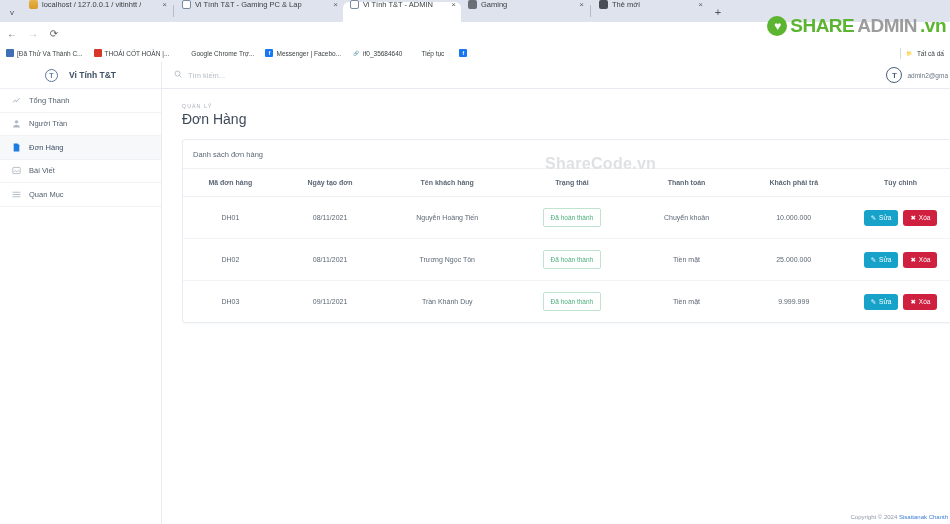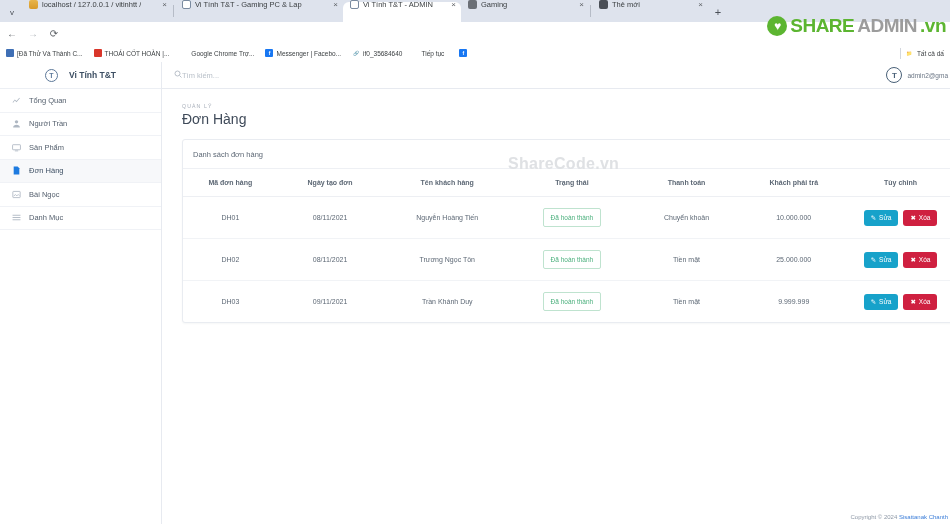--- a/index.html
+++ b/index.html
@@ -103,21 +103,21 @@
   .nav-icon { width: 9px; flex: 0 0 9px; display: flex; align-items: center; justify-content: center; color: #aeb7c2; }
   .nav-item.active .nav-icon { color: #1e7be0; }
 
   
   .content { flex: 1; display: flex; flex-direction: column; background: #ffffff; position: relative; }
 
   .topbar {
     height: 27px; background: #ffffff; border-bottom: 1px solid #e7eaf0;
     display: flex; align-items: center; padding: 0 8px 0 12px; position: relative;
   }
-  .search-wrap { display: flex; align-items: center; gap: 0; }
+  .search-wrap { display: flex; align-items: center; gap: 6px; }
   .search-ico { color: #b9c0c9; font-size: 8px; }
   .search-input { border: none; outline: none; font-size: 7.5px; color: #5a6573; width: 170px;
     font-family: "Liberation Sans", sans-serif; background: transparent; }
   .search-input::placeholder { color: #b9c0c9; }
   .user-box { margin-left: auto; display: flex; align-items: center; gap: 5px; }
   .user-email { font-size: 6.5px; color: #6b7685; white-space: nowrap; }
   .avatar {
     width: 16px; height: 16px; border-radius: 50%; background: #ffffff;
     border: 1.5px solid #4a6178; display: flex; align-items: center; justify-content: center;
     font-size: 8px; font-weight: bold; color: #4a6178; flex: 0 0 16px;
@@ -160,21 +160,21 @@
   }
   .btn-edit { background: #17a2ca; }
   .btn-del { background: #cf2040; }
 
   .footer {
     position: absolute; right: 8px; bottom: 4px; font-size: 6px; color: #8e98a6;
   }
   .footer a { color: #3b7dd8; text-decoration: none; }
 
   
-  .wm { position: absolute; color: #dfe1e4; font-weight: bold; pointer-events: none; }
+  .wm { position: absolute; color: #dfe1e4; font-weight: bold; pointer-events: none; margin-left: 37px; }
   .wm-top { top: 93px; left: 508px; font-size: 16px; letter-spacing: 0.3px; }
 
   .col-ma { width: 95px; }
   .col-ngay { width: 105px; }
   .col-ten { width: 130px; }
   .col-tt { width: 120px; }
   .col-tto { width: 110px; }
   .col-kpt { width: 105px; }
   .col-tc { width: 109px; }
 </style>
@@ -282,69 +282,60 @@
       <span class="brand-mark">T</span>
       <span class="brand-name">Vi Tính T&amp;T</span>
     </div>
 
     <div class="nav-item">
       <span class="nav-icon">
         <svg width="9" height="9" viewBox="0 0 16 16" fill="currentColor">
             <path d="M1 11l4-5 3 3 5-6 1 1-6 7-3-3-3 4z"></path>
           </svg>
       </span>
-      <span>Tổng Quan</span>
+      <span>Tổng Thanh</span>
     </div>
 
     <div class="nav-item">
       <span class="nav-icon">
         <svg width="9" height="9" viewBox="0 0 16 16" fill="currentColor">
             <circle cx="8" cy="5" r="3"></circle>
             <path d="M2 15c0-3.3 2.7-5 6-5s6 1.7 6 5z"></path>
           </svg>
       </span>
       <span>Người Trần</span>
     </div>
 
-    <div class="nav-item">
-      <span class="nav-icon">
-        <svg width="9" height="9" viewBox="0 0 16 16" fill="none" stroke="currentColor" stroke-width="1.5">
-            <rect x="1" y="3" width="14" height="9" rx="1"></rect>
-            <path d="M5 14h6"></path>
-          </svg>
-      </span>
-      <span>Sản Phẩm</span>
-    </div>
 
     <div class="nav-item active">
       <span class="nav-icon">
         <svg width="9" height="9" viewBox="0 0 16 16" fill="currentColor">
             <path d="M3 1h7l3 3v11H3z"></path>
           </svg>
       </span>
       <span>Đơn Hàng</span>
     </div>
 
     <div class="nav-item">
       <span class="nav-icon">
         <svg width="9" height="9" viewBox="0 0 16 16" fill="none" stroke="currentColor" stroke-width="1.5">
             <rect x="1.5" y="2.5" width="13" height="11" rx="1"></rect>
             <path d="M3 11l3-3 2.5 2.5L11 8l2 2"></path>
           </svg>
       </span>
-      <span>Bài Ngọc</span>
+      <span>Bài Viết</span>
     </div>
 
     <div class="nav-item">
       <span class="nav-icon">
         <svg width="9" height="9" viewBox="0 0 16 16" stroke="currentColor" stroke-width="1.6">
             <path d="M1 4h14M1 8h14M1 12h14"></path>
           </svg>
       </span>
-      <span>Danh Mục</span>
+      <span>Quan Mục</span>
     </div>
   </div>
 
   <div class="content">
 
     <div class="topbar">
       <div class="search-wrap">
         <span class="search-ico">
           <svg width="8" height="8" viewBox="0 0 16 16" fill="none" stroke="currentColor" stroke-width="2">
               <circle cx="7" cy="7" r="5"></circle>

